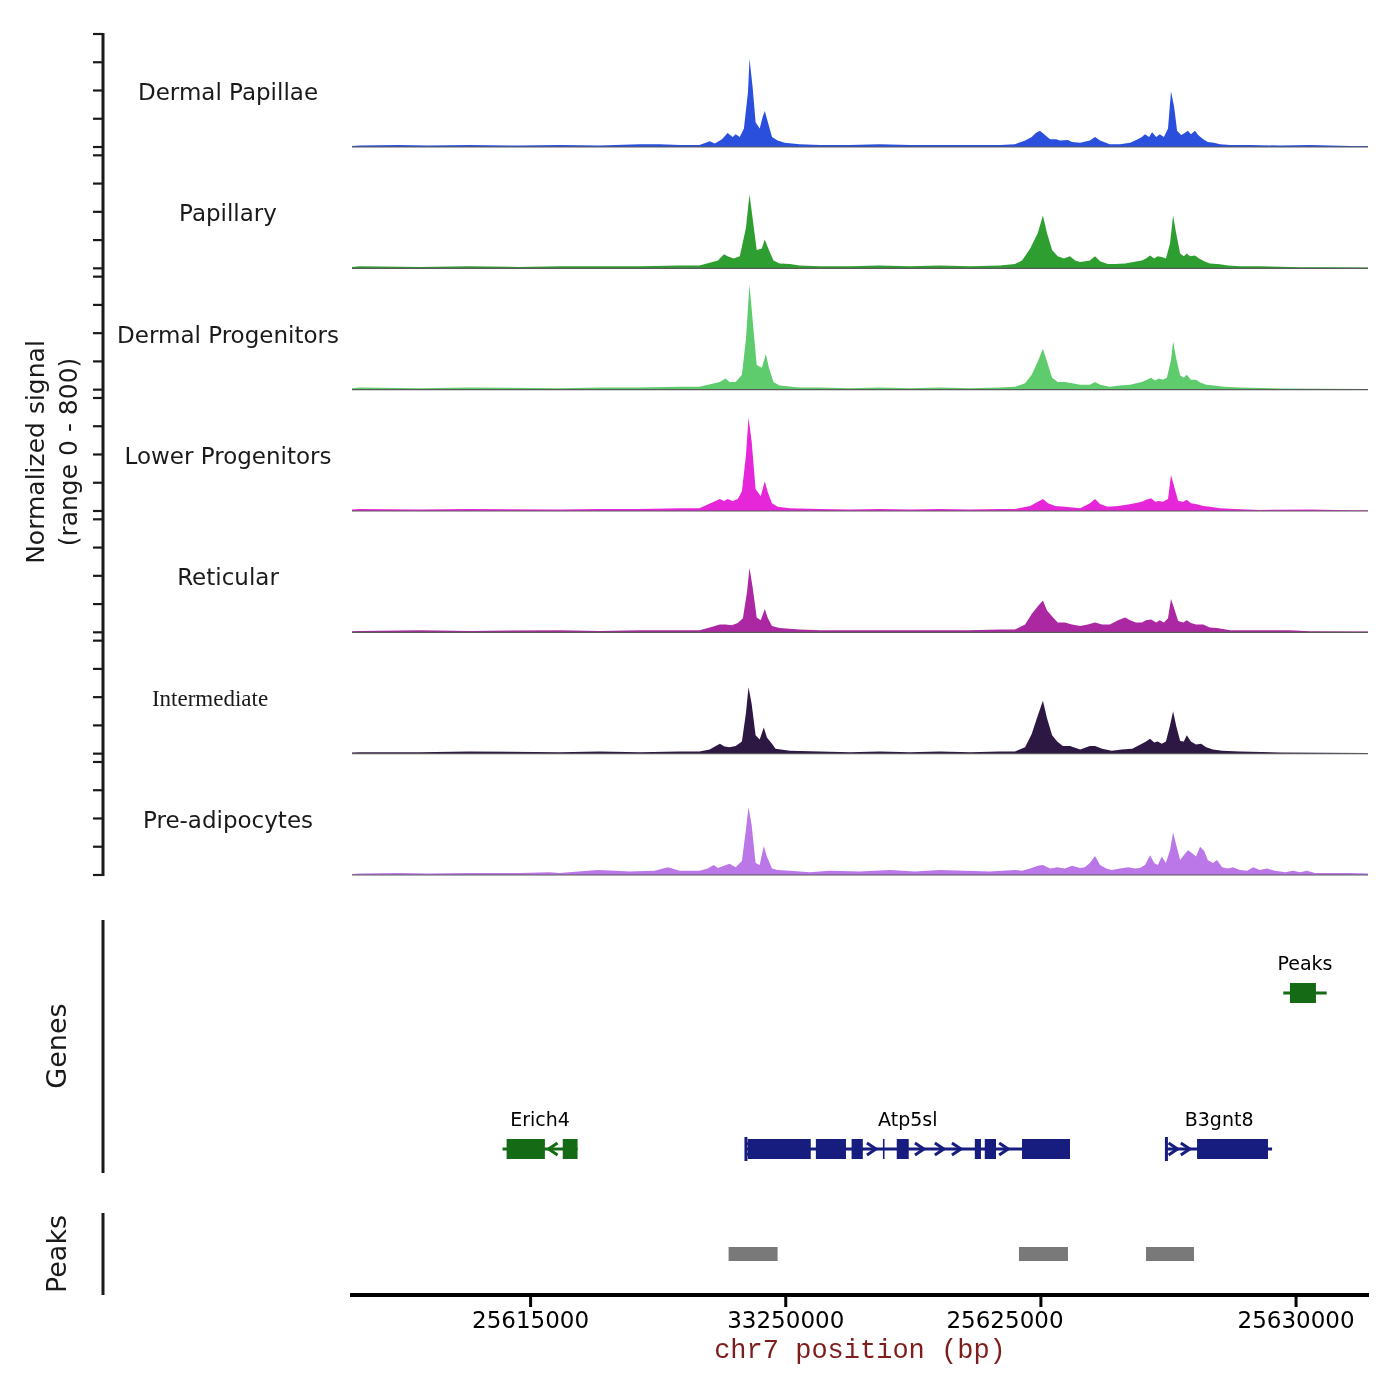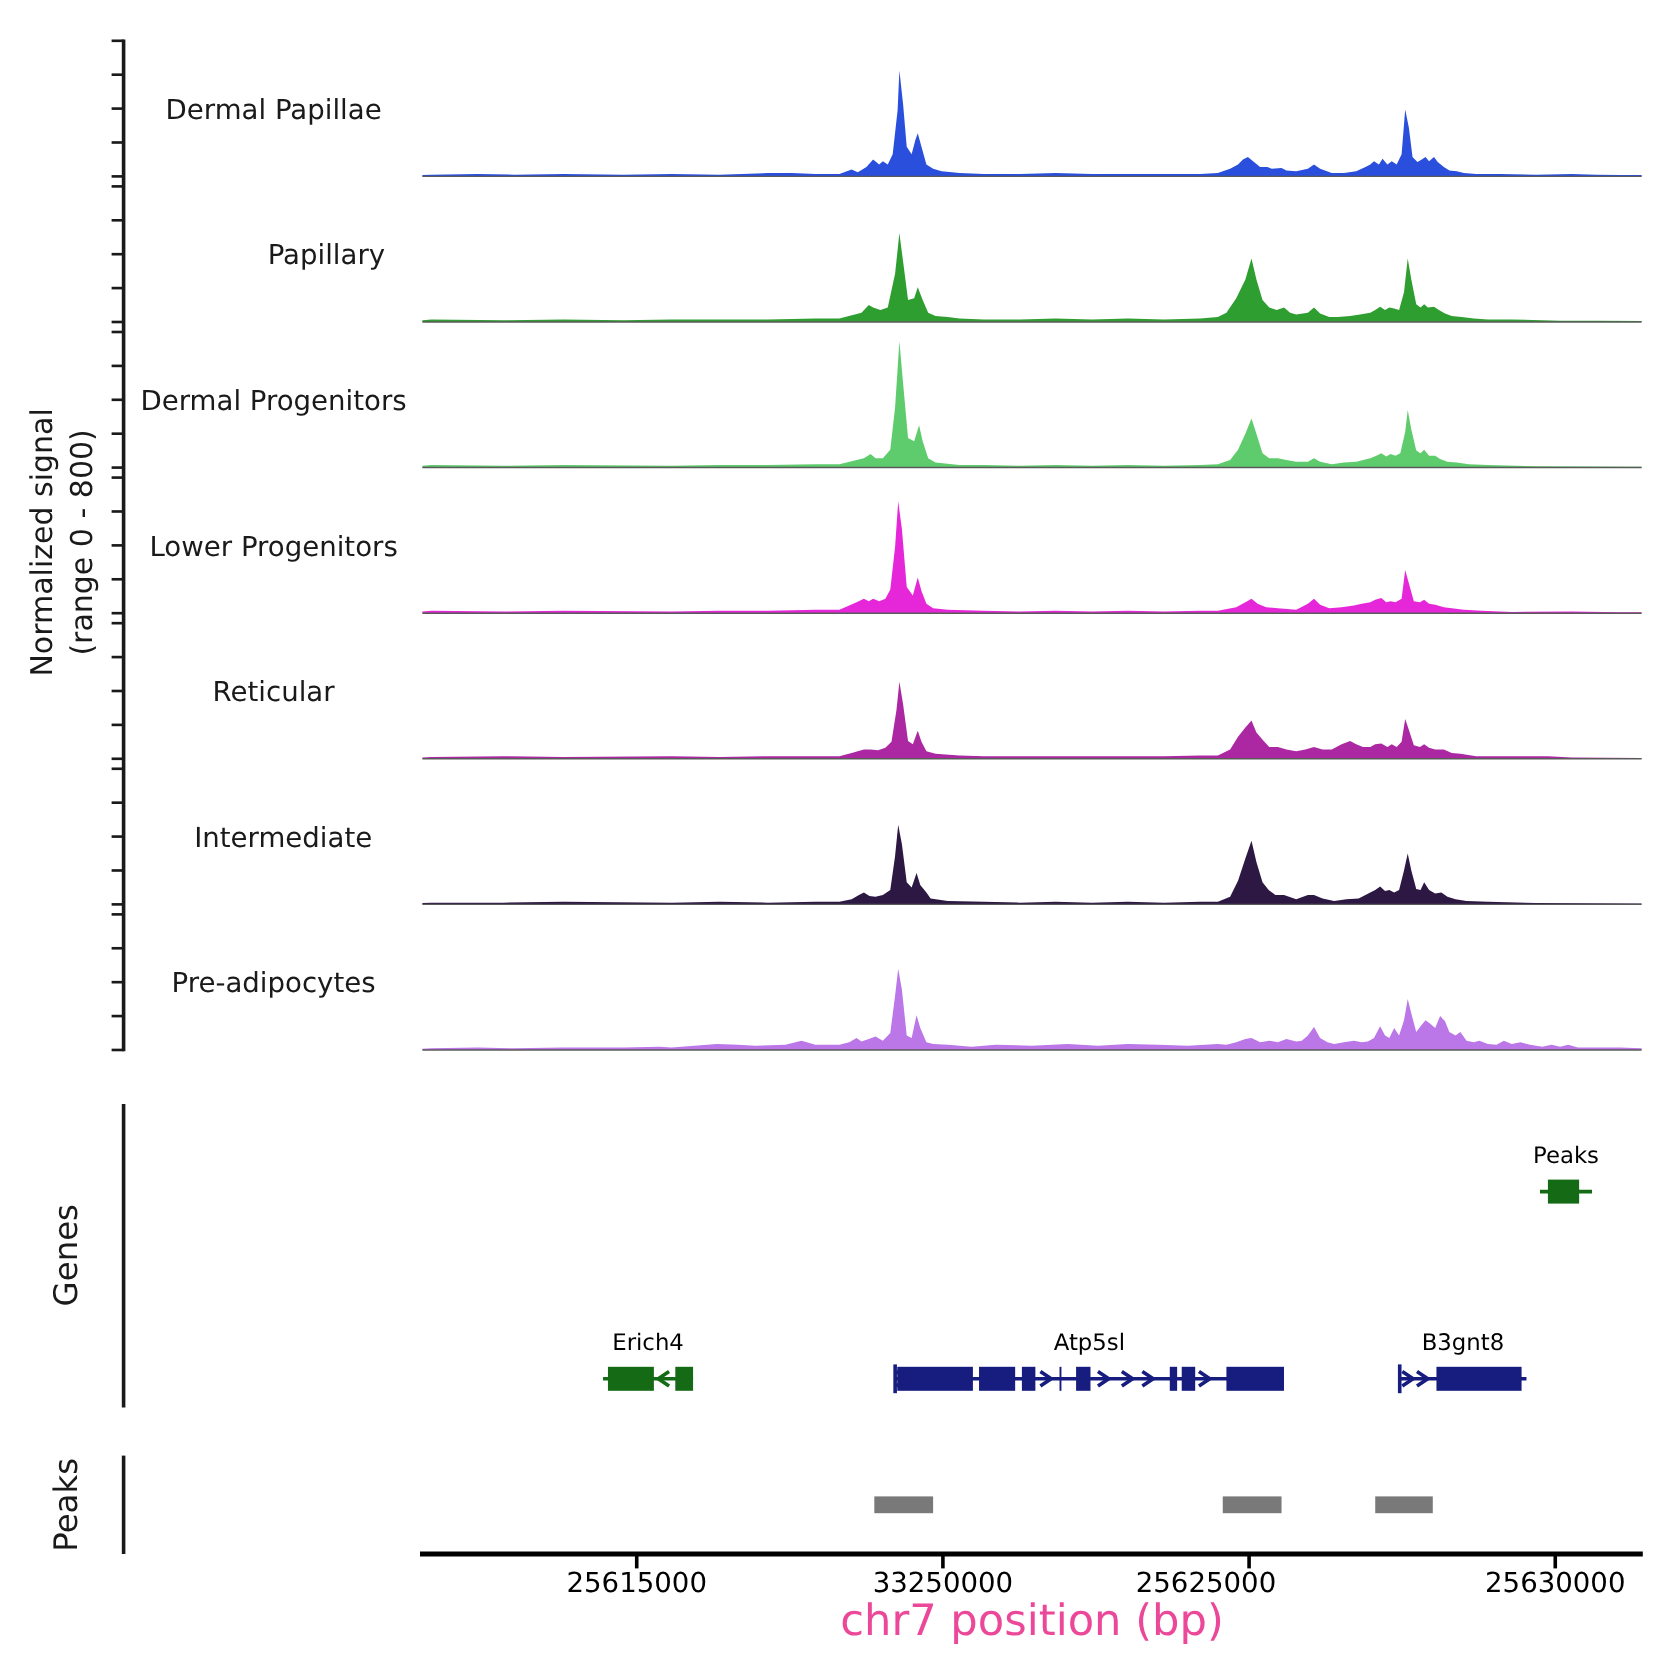--- a/index.html
+++ b/index.html
@@ -4,21 +4,21 @@
 <style>
   html,body{margin:0;padding:0;background:#fff;}
   .figure{position:relative;width:1400px;height:1400px;background:#ffffff;overflow:hidden;
           font-family:"DejaVu Sans","Liberation Sans",sans-serif;}
   #chart-svg{position:absolute;left:0;top:0;}
   .lbl{position:absolute;white-space:nowrap;color:#111;}
   .center{transform:translate(-50%,-50%);}
   .rot{transform:translate(-50%,-50%) rotate(-90deg);}
   .ylab{font-size:25px;text-align:center;line-height:1.3;color:#1a1a1a;}
   .seclab{font-size:27px;color:#1a1a1a;}
-  .xtitle{font-size:36px;color:#ec4899;}
+  .xtitle{font-size:27px;color:#7f1d1d;font-family:Liberation Mono, monospace;}
   .tracklab{font-size:23px;color:#1a1a1a;text-align:center;}
   .genelab{font-size:19px;color:#000;}
   .ticklab{font-size:23px;color:#000000;}
 </style>
 </head>
 <body>
 
 <div class="figure">
   <svg id="chart-svg" width="1400" height="1400" viewBox="0 0 1400 1400">
       <g>
@@ -137,25 +137,25 @@
     <div>(range 0 - 800)</div>
   </div>
 
   <div class="lbl rot seclab" style="left:56px;top:1046px;">Genes</div>
   <div class="lbl rot seclab" style="left:56px;top:1254px;">Peaks</div>
 
   <div class="lbl center xtitle" style="left:860px;top:1351px;">chr7 position (bp)</div>
 
   <div id="annotations">
       <div class="lbl center tracklab" style="left: 228px; top: 92px;">Dermal Papillae</div>
-      <div class="lbl center tracklab" style="left: 228px; top: 213.33px; margin-left: 44px;">Papillary</div>
+      <div class="lbl center tracklab" style="left: 228px; top: 213.33px;">Papillary</div>
       <div class="lbl center tracklab" style="left: 228px; top: 334.66px;">Dermal Progenitors</div>
       <div class="lbl center tracklab" style="left: 228px; top: 455.99px;">Lower Progenitors</div>
       <div class="lbl center tracklab" style="left: 228px; top: 577.32px;">Reticular</div>
-      <div class="lbl center tracklab" style="left: 236px; top: 698.65px;">Intermediate</div>
+      <div class="lbl center tracklab" style="left: 210px; top: 698.65px; font-family: Liberation Serif, serif;">Intermediate</div>
       <div class="lbl center tracklab" style="left: 228px; top: 819.98px;">Pre-adipocytes</div>
       <div class="lbl center genelab" style="left: 540.044px; top: 1119px;">Erich4</div>
       <div class="lbl center genelab" style="left: 907.84px; top: 1119px;">Atp5sl</div>
       <div class="lbl center genelab" style="left: 1219.12px; top: 1119px;">B3gnt8</div>
       <div class="lbl center genelab" style="left: 1304.98px; top: 963px;">Peaks</div>
       <div class="lbl center ticklab" style="left: 530.604px; top: 1320px;">25615000</div>
       <div class="lbl center ticklab" style="left: 785.752px; top: 1320px;">33250000</div>
       <div class="lbl center ticklab" style="left: 1005px; top: 1320px;">25625000</div>
       <div class="lbl center ticklab" style="left: 1296.05px; top: 1320px;">25630000</div>
     </div>

